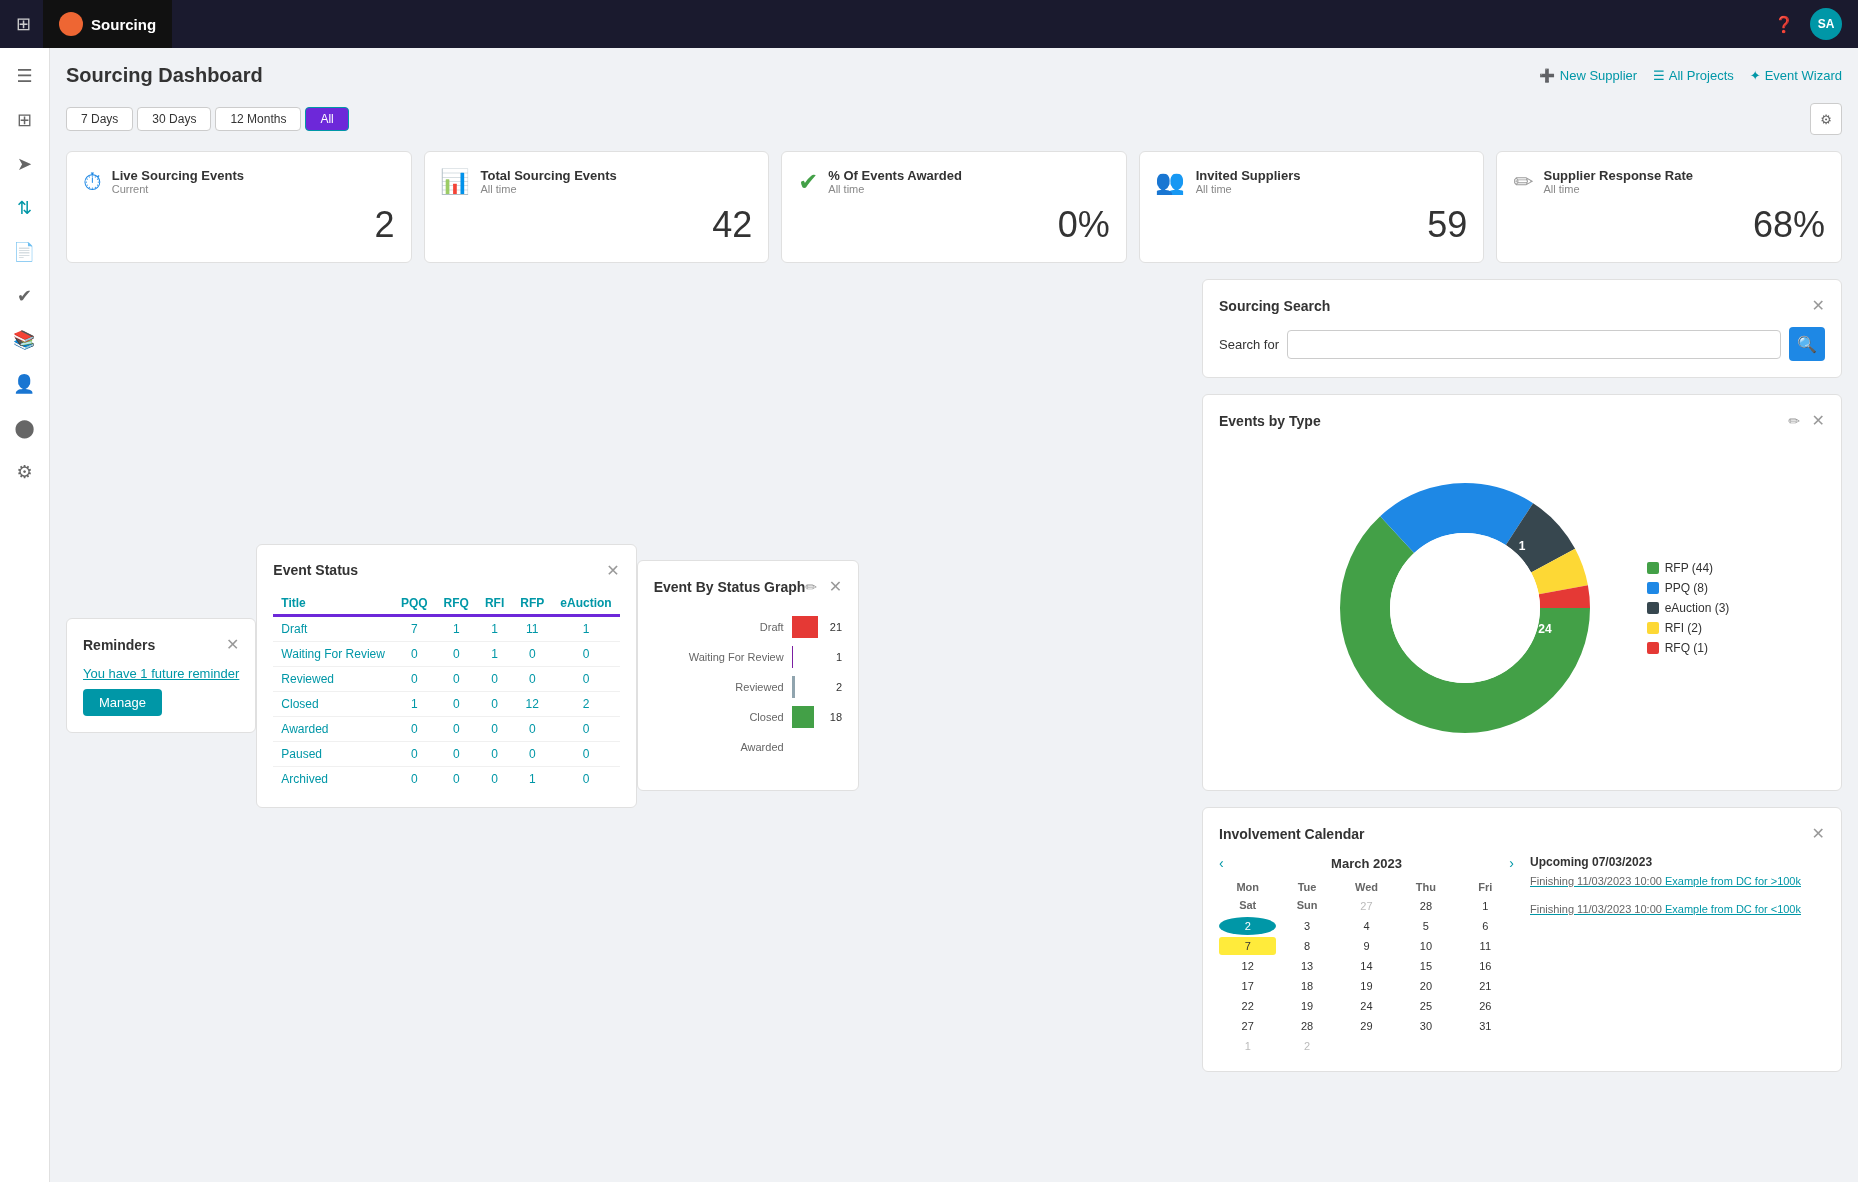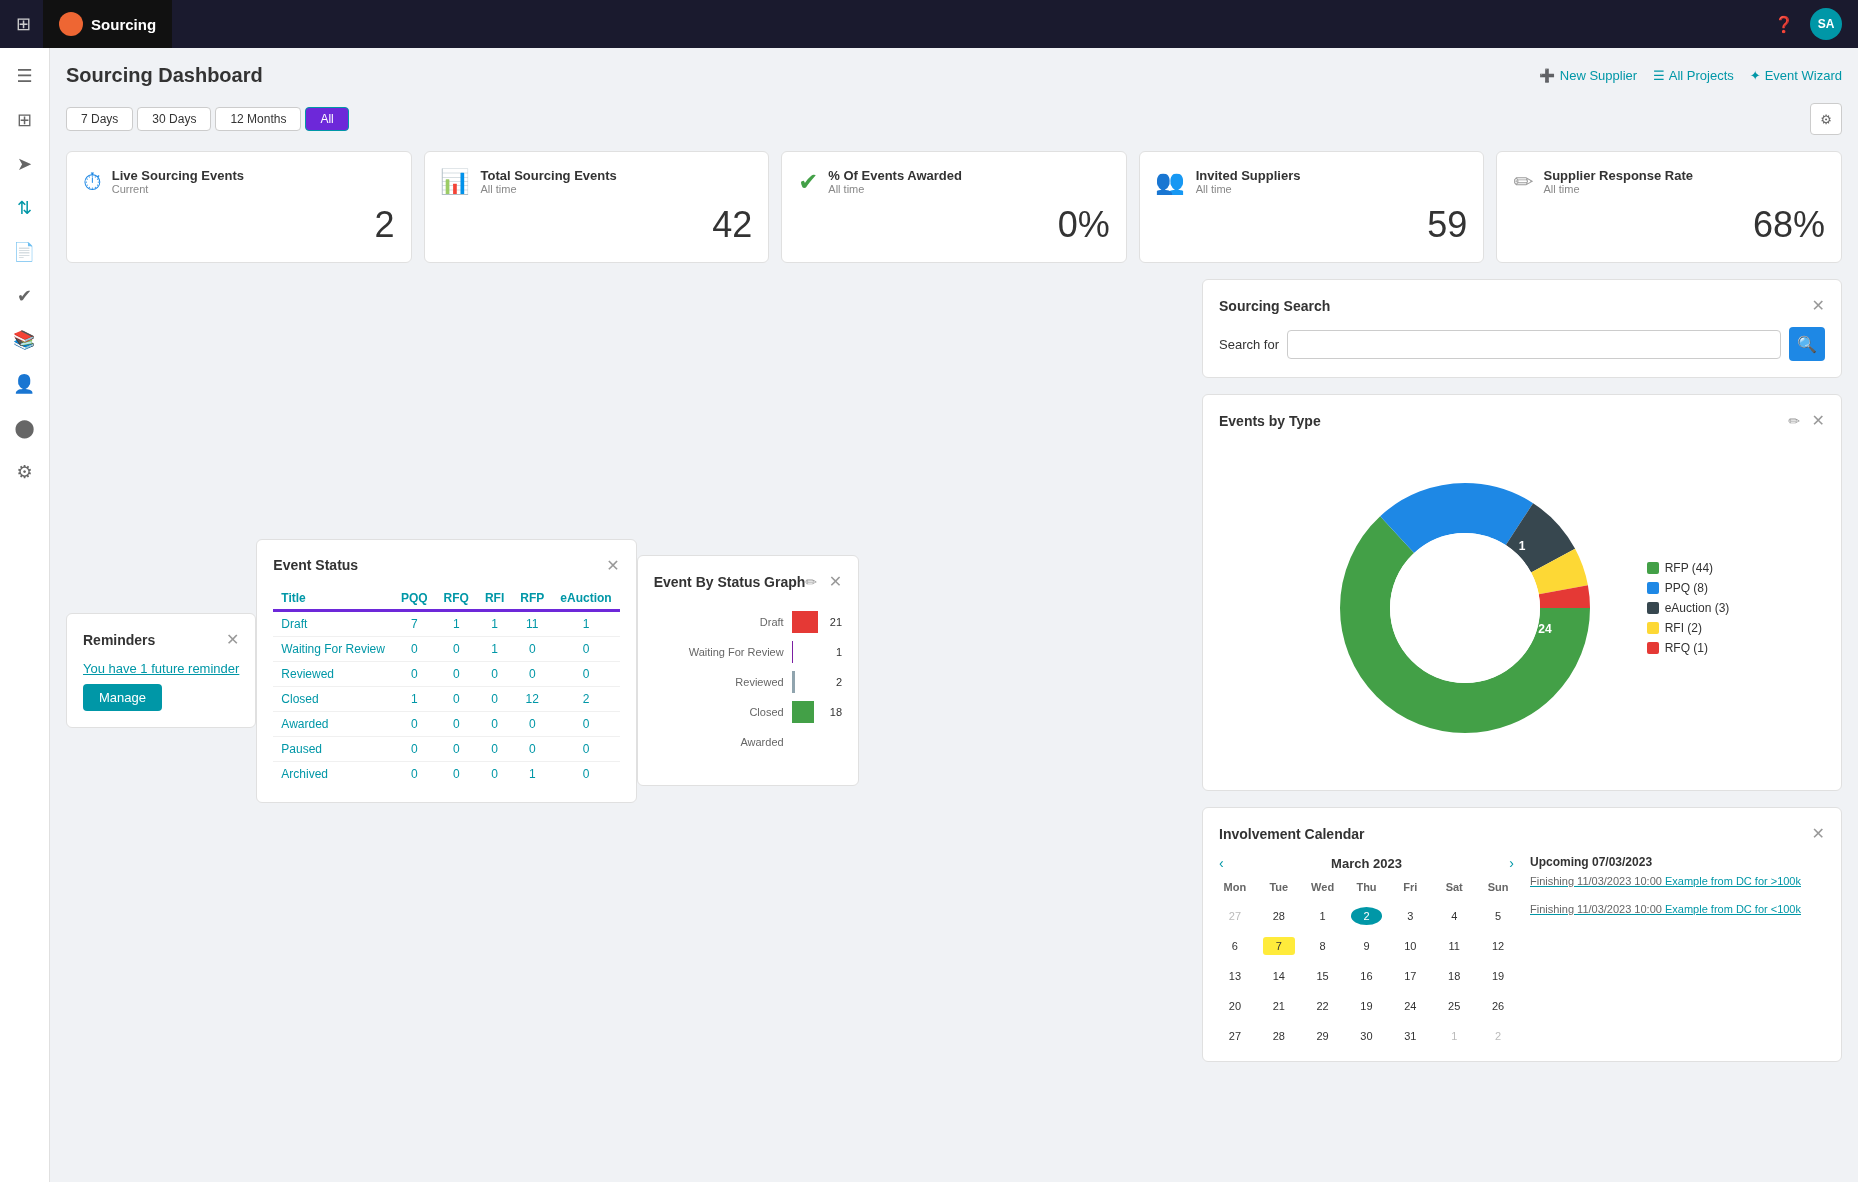--- a/index.html
+++ b/index.html
@@ -94,21 +94,21 @@
     .search-btn { background: #1e88e5; color: #fff; border: none; border-radius: 4px; width: 36px; height: 34px; display: flex; align-items: center; justify-content: center; cursor: pointer; font-size: 16px; }
 
     
     .donut-container { display: flex; align-items: center; justify-content: center; gap: 32px; padding: 16px 0; }
     .donut-legend { display: flex; flex-direction: column; gap: 6px; }
     .legend-item { display: flex; align-items: center; gap: 6px; font-size: 12px; }
     .legend-dot { width: 12px; height: 12px; border-radius: 2px; flex-shrink: 0; }
     .cal-nav { display: flex; align-items: center; justify-content: space-between; margin-bottom: 8px; }
     .cal-nav button { background: none; border: none; cursor: pointer; color: #0097a7; font-size: 14px; }
     .cal-nav span { font-weight: 600; font-size: 13px; }
-    .cal-grid { display: grid; grid-template-columns: repeat(7, 1fr); gap: 12px; }
+    .cal-grid { display: grid; grid-template-columns: repeat(5, 1fr); gap: 2px; }
     .cal-header { text-align: center; font-weight: 600; color: #666; padding: 2px; font-size: 11px; }
     .cal-cell { text-align: center; padding: 3px 2px; border-radius: 3px; cursor: pointer; font-size: 11px; }
     .cal-cell.today { background: #0097a7; color: #fff; border-radius: 50%; }
     .cal-cell.highlighted { background: #ffeb3b; }
     .cal-cell.other-month { color: #bbb; }
     .cal-two-col { display: flex; gap: 16px; }
     .cal-left { flex: 1; }
     .cal-right { flex: 1; }
     .upcoming-title { font-size: 12px; font-weight: 600; color: #333; margin-bottom: 6px; }
     .upcoming-item { font-size: 11px; color: #0097a7; margin-bottom: 16px; text-decoration: underline; cursor: pointer; }

